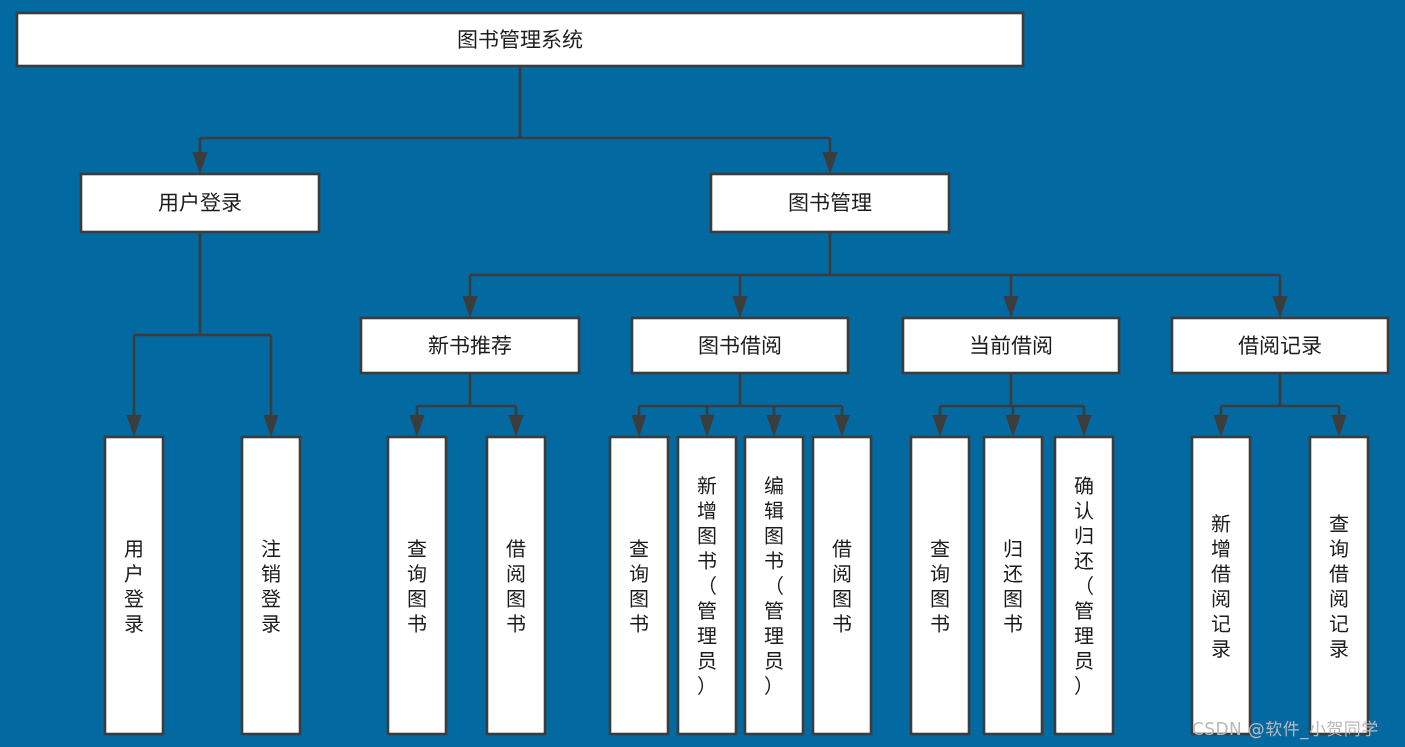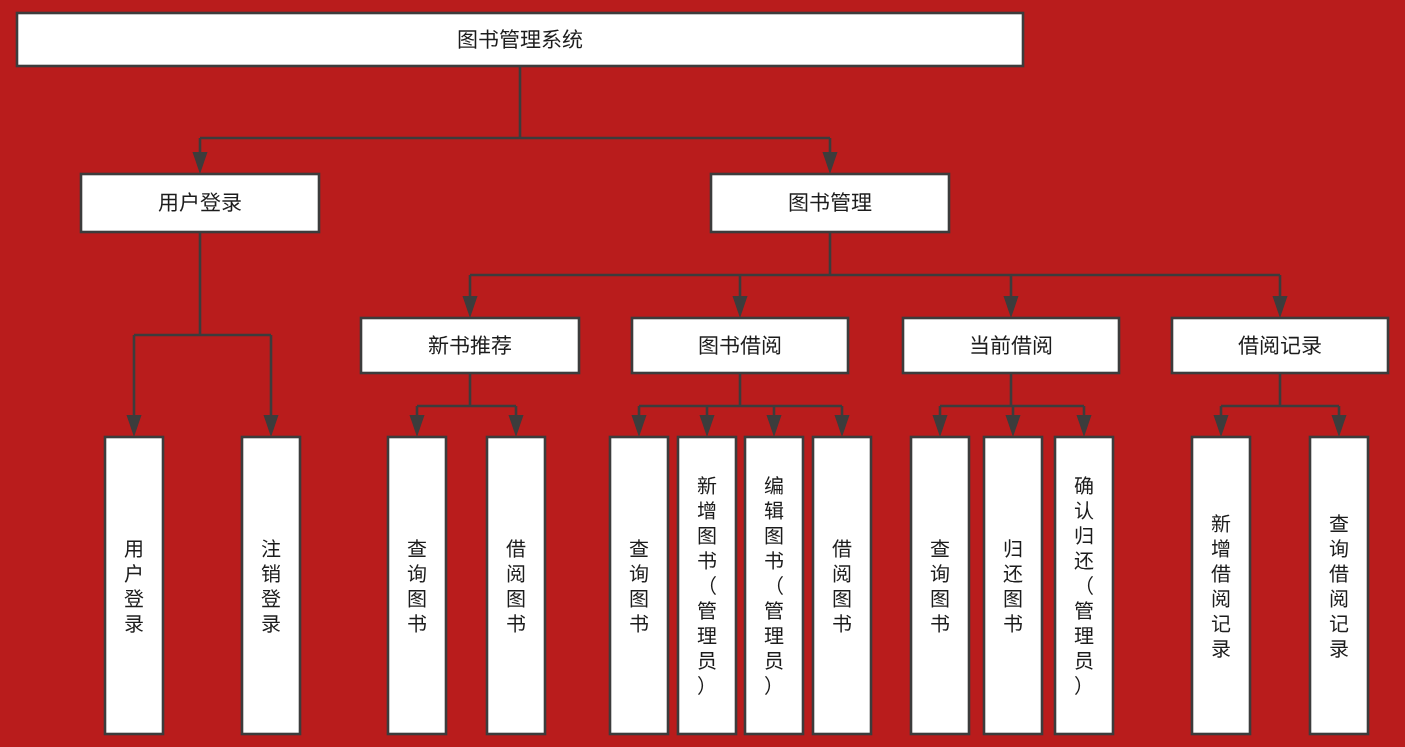--- a/index.html
+++ b/index.html
@@ -11,21 +11,21 @@
   body {
     width: 1405px;
     height: 747px;
     overflow: hidden;
     font-family: "DejaVu Sans", "Liberation Sans", sans-serif;
   }
   #diagram-root {
     position: relative;
     width: 1405px;
     height: 747px;
-    background: #b91c1c;
+    background: #0369a1;
   }
   svg.diagram-canvas {
     position: absolute;
     top: 0;
     left: 0;
     width: 1405px;
     height: 747px;
     display: block;
   }
   .node-box {
@@ -215,13 +215,14 @@
         <g>
           <rect x="1192" y="437" width="58" height="297" class="node-box"></rect>
           <text x="1221" class="node-label-v" aria-label="新增借阅记录"><tspan x="1221" y="530.5">新</tspan><tspan x="1221" y="555.5">增</tspan><tspan x="1221" y="580.5">借</tspan><tspan x="1221" y="605.5">阅</tspan><tspan x="1221" y="630.5">记</tspan><tspan x="1221" y="655.5">录</tspan></text>
         </g>
         <g>
           <rect x="1310" y="437" width="58" height="297" class="node-box"></rect>
           <text x="1339" class="node-label-v" aria-label="查询借阅记录"><tspan x="1339" y="530.5">查</tspan><tspan x="1339" y="555.5">询</tspan><tspan x="1339" y="580.5">借</tspan><tspan x="1339" y="605.5">阅</tspan><tspan x="1339" y="630.5">记</tspan><tspan x="1339" y="655.5">录</tspan></text>
         </g>
       </g>
   </svg>
+  <div class="watermark-text" style="left: 1192px; top: 715px;">CSDN @软件_小贺同学</div>
 </div>
 
 </body></html>

